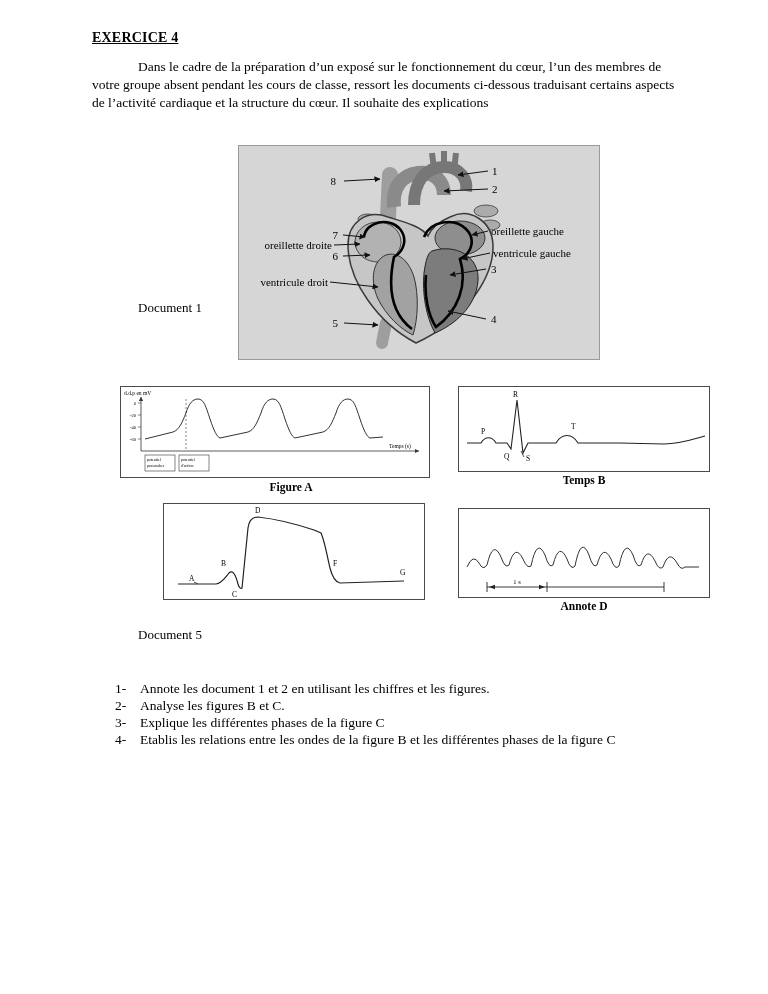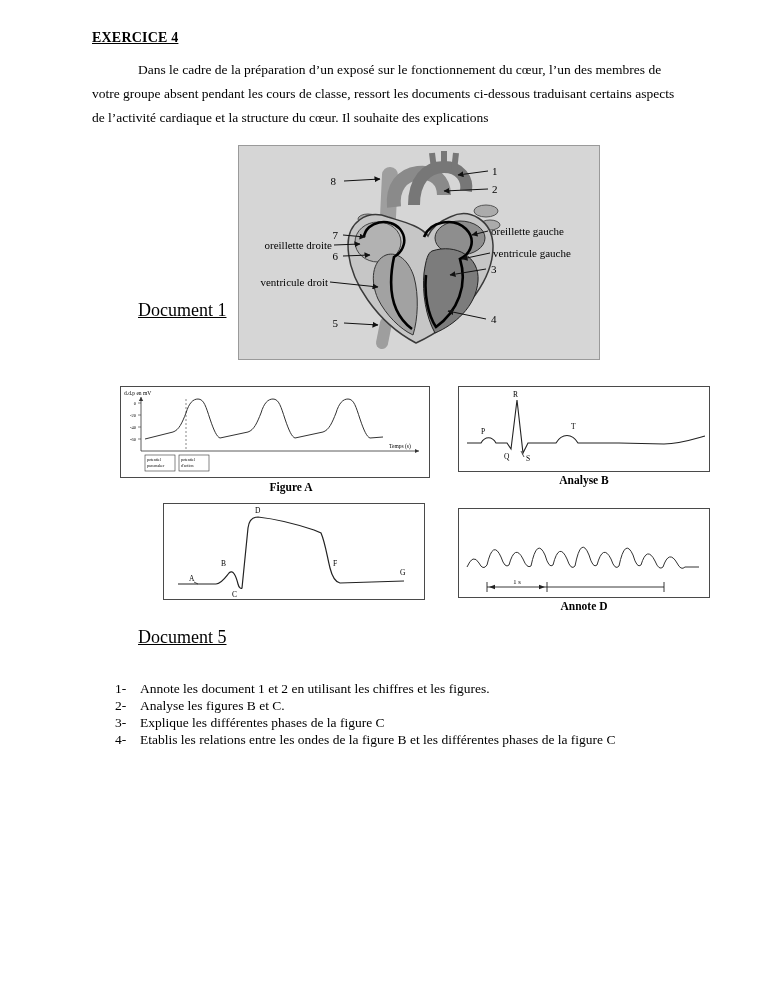--- a/index.html
+++ b/index.html
@@ -4,23 +4,23 @@
 <style>
   * { margin:0; padding:0; box-sizing:border-box; }
   html,body { background:#ffffff; }
   body { width:768px; height:994px; }
   .page {
     position:relative; width:768px; height:994px; background:#fff;
     font-family:"Liberation Serif", serif; color:#000; font-size:13.5px;
   }
   .abs { position:absolute; }
   .title { left:92px; top:30px; font-size:14px; font-weight:bold; text-decoration:underline; letter-spacing:.2px; }
-  .intro { left:92px; top:58px; width:598px; line-height:24px; text-indent:46px; }
+  .intro { left:92px; top:58px; width:598px; line-height:18px; text-indent:46px; }
   .heart-box { left:238px; top:145px; width:362px; height:215px; }
-  .doc-label { text-decoration:underline; font-size:18px; }
+  .doc-label { font-size:13px; }
   .doc1-label { left:138px; top:300px; }
   .doc2-label { left:138px; top:627px; }
   .figbox { border:1px solid #4a4a4a; background:#fff; }
   .fig-a { left:120px; top:386px; width:310px; height:92px; }
   .fig-b { left:458px; top:386px; width:252px; height:86px; }
   .fig-c { left:163px; top:503px; width:262px; height:97px; }
   .fig-d { left:458px; top:508px; width:252px; height:90px; }
   .caption { font-weight:bold; font-size:11.5px; text-align:center; }
   .cap-a { left:136px; top:481px; width:310px; }
   .cap-b { left:458px; top:474px; width:252px; }
@@ -147,21 +147,21 @@
       <g font-size="7.5">
         <text x="22" y="47">P</text>
         <text x="54" y="10">R</text>
         <text x="45" y="72">Q</text>
         <text x="67" y="74">S</text>
         <text x="112" y="42">T</text>
       </g>
       <line x1="62" y1="64" x2="65" y2="70" stroke="#222" stroke-width="0.8"></line>
     </svg>
   </div>
-  <div class="abs caption cap-b">Analyse B</div>
+  <div class="abs caption cap-b">Temps B</div>
 
   <div class="abs figbox fig-c">
     <svg width="260" height="95" viewBox="0 0 260 95">
       <path d="M 14,80 L 52,80 C 57,80 61,74 65,69 C 69,65 72,72 74,80 C 75,84 77,85 78,84 L 84,24 C 85,16 89,13 94,13 C 112,15 132,20 150,26 L 157,29 C 161,38 163,52 166,64 C 168,72 171,78 176,79 L 240,77" fill="none" stroke="#222" stroke-width="1.2"></path>
       <g font-size="7.5">
         <text x="25" y="77">A</text>
         <text x="57" y="62">B</text>
         <text x="68" y="93">C</text>
         <text x="91" y="9">D</text>
         <text x="169" y="62">F</text>

